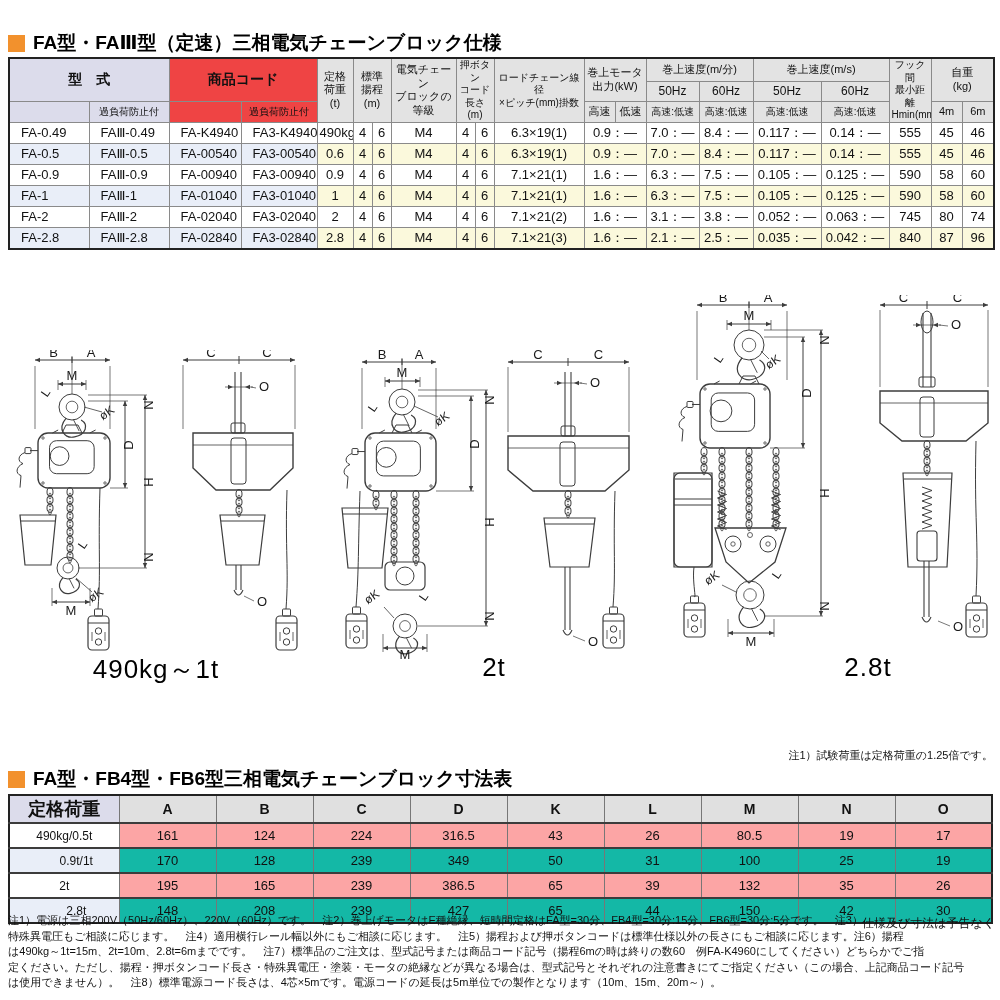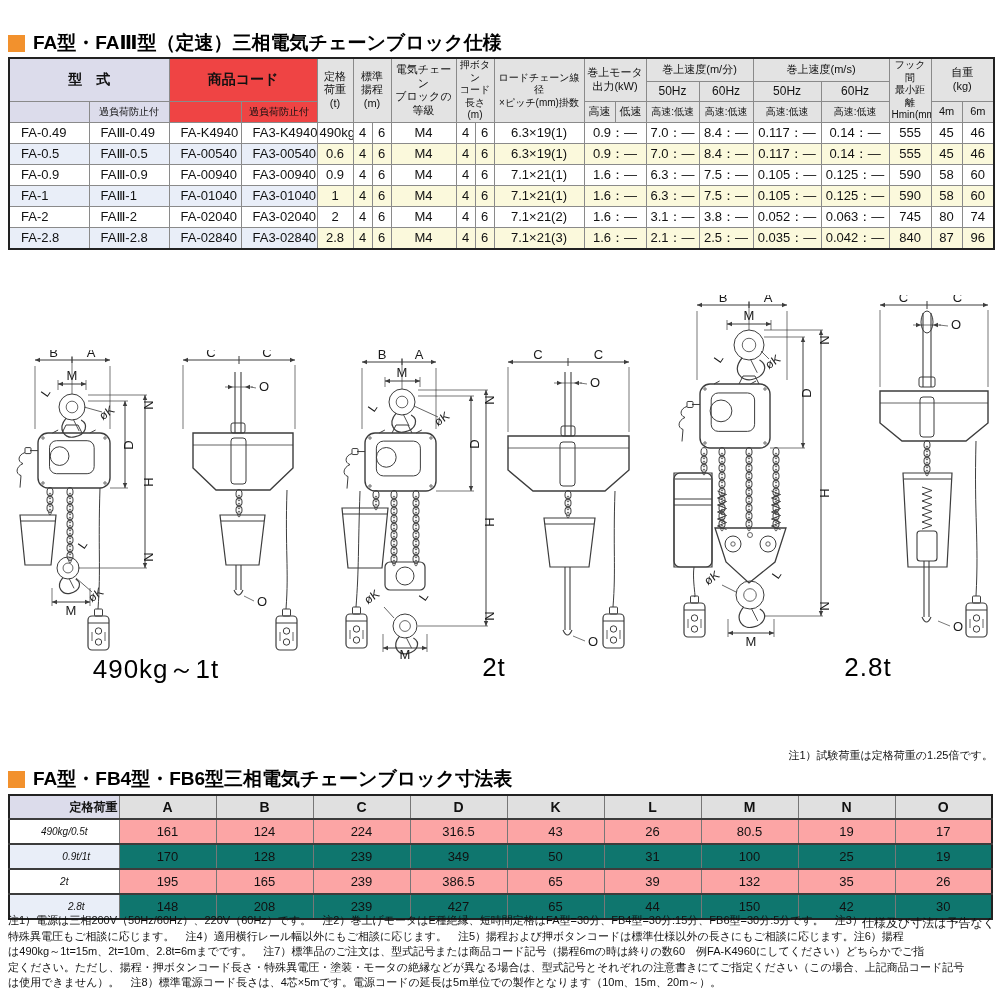--- a/index.html
+++ b/index.html
@@ -29,24 +29,24 @@
   #spec-table thead tr.r2 th{height:18px;font-size:12px;}
   #spec-table thead tr.r3 th{height:18px;}
   #spec-table tbody td{height:20px;font-size:13px;background:#fff;}
   #spec-table tbody td.lft{text-align:left;padding-left:11px;}
   #spec-table tbody tr.alt td{background:#fbf9dc;}
   #spec-table tbody tr.alt td.mc,#spec-table tbody tr.alt td.cc{background:#e9eef8;}
   
   #dim-table{width:985px;font-size:13px;border:2px solid #222;}
   #dim-table th,#dim-table td{border:1px solid #777;border-top:2px solid #3c3c3c;text-align:center;height:21px;}
   #dim-table thead th{background:#e0e0e0;font-size:14px;font-weight:bold;height:20px;border-top:none;}
-  #dim-table thead th.lav{background:#dcdceb;font-size:12px;text-align:right;}
-  #dim-table tbody th{font-weight:normal;font-size:10px;background:#fff;font-style:italic;}
+  #dim-table thead th.lav{background:#dcdceb;font-size:18px;}
+  #dim-table tbody th{font-weight:normal;font-size:12px;background:#fff;}
   #dim-table tbody td{background:#fca5a5;}
-  #dim-table tbody tr.alt td{background:#0f766e;}
+  #dim-table tbody tr.alt td{background:#14b8a6;}
   #dim-table tbody tr.alt th{background:#e9eef8;padding-left:25px;}
   
   .note-sm{font-size:11px;color:#111;}
   #footnotes div{font-size:11px;line-height:15.5px;white-space:nowrap;}
   #change-note{font-size:12px;line-height:17px;}
   
   .caption{font-size:26px;color:#000;text-align:center;letter-spacing:1px;}
   svg.drawing{display:block;}
   svg.drawing *{vector-effect:non-scaling-stroke;}
 </style>

